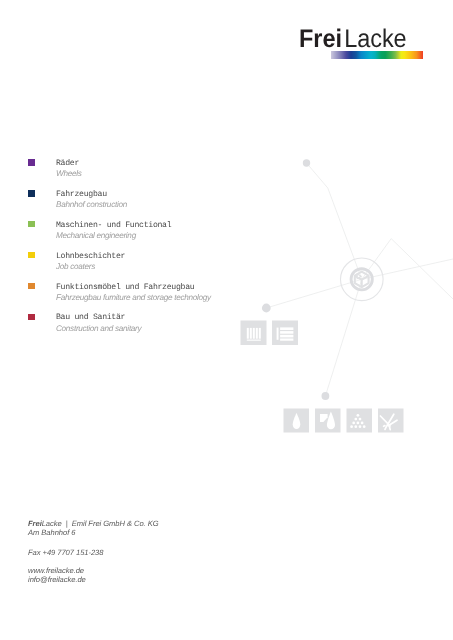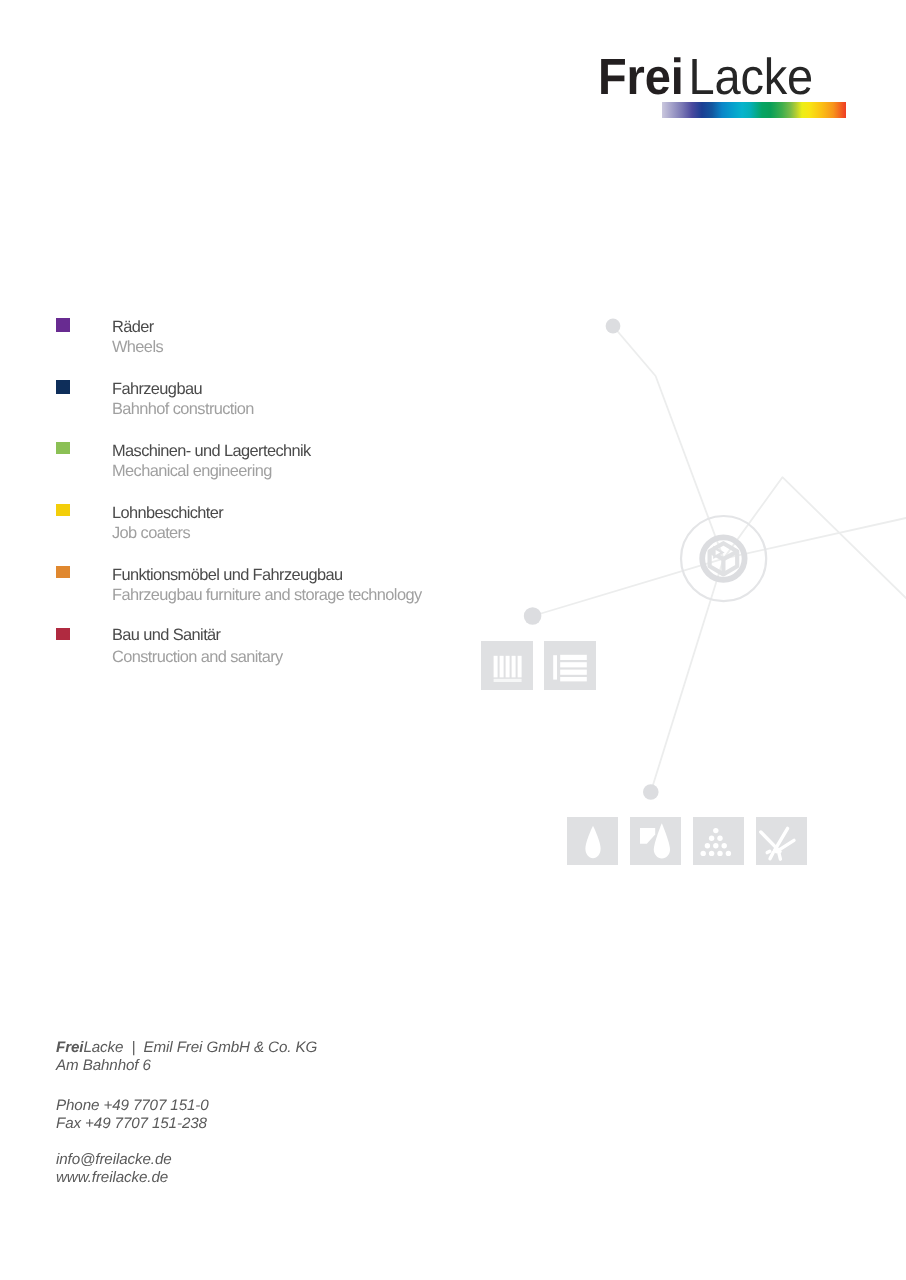--- a/index.html
+++ b/index.html
@@ -33,22 +33,22 @@
       #ecee18 76.1%,
       #f8e614 80%,
       #fbbe14 87%,
       #f7951b 93%,
       #ef3d24 100%);}
 
   
   .seglist{position:absolute;left:28px;top:162.5px;}
   .seg{position:relative;height:30.9px;}
   .seg .sw{position:absolute;left:0px;top:-3.3px;width:6.5px;height:6.5px;}
-  .seg .t1{position:absolute;left:28px;top:-3.5px;font-size:8.2px;color:#4a4a4a;white-space:nowrap;letter-spacing:-0.30px;}
-  .seg .t2{position:absolute;left:28px;top:6.7px;font-size:8.2px;color:#a0a0a0;white-space:nowrap;letter-spacing:-0.30px;}
+  .seg .t1{position:absolute;left:28px;top:-3.5px;font-size:8.2px;color:#4a4a4a;white-space:nowrap;letter-spacing:-0.30px;font-family:Liberation Mono, monospace;}
+  .seg .t2{position:absolute;left:28px;top:6.7px;font-size:8.2px;color:#a0a0a0;white-space:nowrap;letter-spacing:-0.30px;font-style:italic;}
 
   
   .graphic{position:absolute;left:0px;top:0px;width:453px;height:640px;pointer-events:none;}
 
   
   .footer{position:absolute;left:28px;top:519.0px;font-size:7.6px;line-height:9.25px;color:#5a5a5a;letter-spacing:-0.06px;}
   .footer .blk{margin-bottom:10.6px;font-style:italic;}
   .footer .blk.b2{margin-bottom:8.3px;}
   .footer .blk:last-child{margin-bottom:0;}
   .footer b{font-weight:700;}
@@ -155,21 +155,21 @@
         <span class="t1">Räder</span>
         <span class="t2">Wheels</span>
       </div>
       <div class="seg">
         <span class="sw" style="background: rgb(14, 46, 90);"></span>
         <span class="t1">Fahrzeugbau</span>
         <span class="t2">Bahnhof construction</span>
       </div>
       <div class="seg">
         <span class="sw" style="background: rgb(139, 192, 85);"></span>
-        <span class="t1">Maschinen- und Lagertechnik</span>
+        <span class="t1">Maschinen- und Functional</span>
         <span class="t2">Mechanical engineering</span>
       </div>
       <div class="seg">
         <span class="sw" style="background: rgb(243, 206, 10);"></span>
         <span class="t1">Lohnbeschichter</span>
         <span class="t2">Job coaters</span>
       </div>
       <div class="seg">
         <span class="sw" style="background: rgb(224, 136, 47);"></span>
         <span class="t1">Funktionsmöbel und Fahrzeugbau</span>
@@ -181,22 +181,21 @@
         <span class="t2">Construction and sanitary</span>
       </div>
     </div>
 
   <div class="footer">
     <div class="blk">
       <div class="pre"><b>Frei</b><span>Lacke  |  Emil Frei GmbH &amp; Co. KG</span></div>
       <div>Am Bahnhof 6</div>
     </div>
     <div class="blk b2">
-      <div>Phone +49 7707 151-0</div>
       <div>Fax +49 7707 151-238</div>
     </div>
     <div class="blk">
+      <div>www.freilacke.de</div>
       <div>info@freilacke.de</div>
-      <div>www.freilacke.de</div>
     </div>
   </div>
 
 </div>
 
 </body></html>

